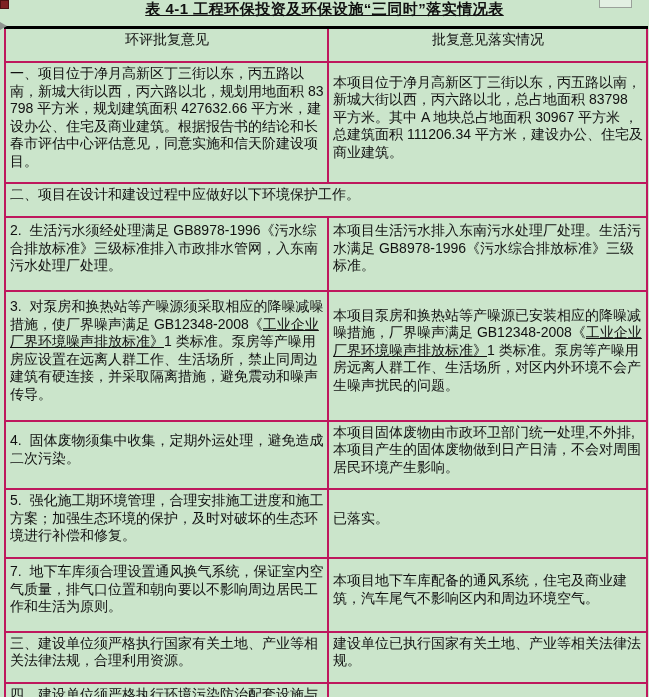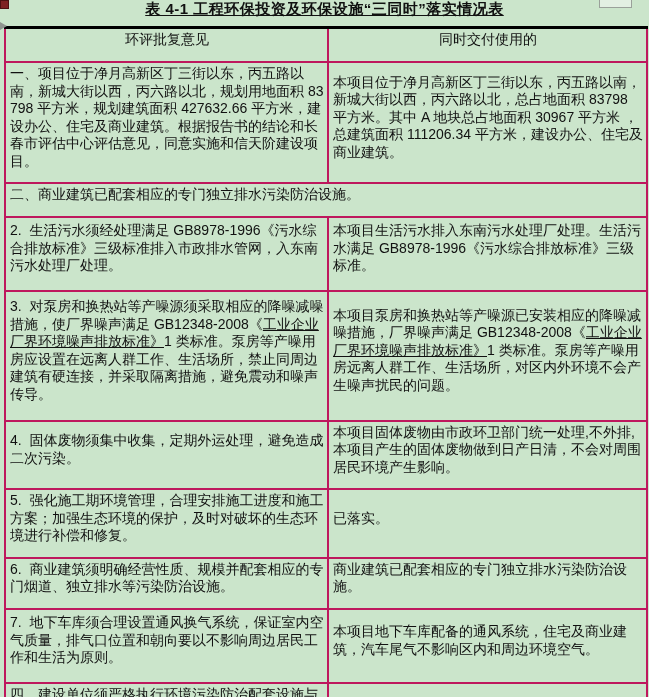--- a/index.html
+++ b/index.html
@@ -66,30 +66,30 @@
 <div class="art-redsq"></div>
 <div class="art-arrow"></div>
 <div class="art-box"></div>
 
 <div class="doc-title">表 4-1 工程环保投资及环保设施“三同时”落实情况表</div>
 
 <table class="main">
   <tbody>
     <tr>
       <td class="hdr c-left">环评批复意见</td>
-      <td class="hdr">同时交付使用的</td>
+      <td class="hdr">批复意见落实情况</td>
     </tr>
 
     <tr class="h90">
       <td class="c-left">一、项目位于净月高新区丁三街以东，丙五路以南，新城大街以西，丙六路以北，规划用地面积 83798 平方米，规划建筑面积 427632.66 平方米，建设办公、住宅及商业建筑。根据报告书的结论和长春市评估中心评估意见，同意实施和信天阶建设项目。</td>
       <td>本项目位于净月高新区丁三街以东，丙五路以南，新城大街以西，丙六路以北，总占地面积 83798 平方米。其中 A 地块总占地面积 30967 平方米 ，总建筑面积 111206.34 平方米，建设办公、住宅及商业建筑。</td>
     </tr>
 
     <tr>
-      <td colspan="2">二、商业建筑已配套相应的专门独立排水污染防治设施。</td>
+      <td colspan="2">二、项目在设计和建设过程中应做好以下环境保护工作。</td>
     </tr>
 
 
     <tr class="h60">
       <td class="c-left">2.  生活污水须经处理满足 GB8978-1996《污水综合排放标准》三级标准排入市政排水管网，入东南污水处理厂处理。</td>
       <td>本项目生活污水排入东南污水处理厂处理。生活污水满足 GB8978-1996《污水综合排放标准》三级标准。</td>
     </tr>
 
     <tr class="h118">
       <td class="c-left"><span>3.  对泵房和换热站等产噪源须采取相应的降噪减噪措施，使厂界噪声满足 GB12348-2008《</span><span class="u">工业企业厂界环境噪声排放标准》</span><span>1 类标准。泵房等产噪用房应设置在远离人群工作、生活场所，禁止同周边建筑有硬连接，并采取隔离措施，避免震动和噪声传导。</span></td>
@@ -99,29 +99,29 @@
     <tr>
       <td class="c-left">4.  固体废物须集中收集，定期外运处理，避免造成二次污染。</td>
       <td>本项目固体废物由市政环卫部门统一处理,不外排,本项目产生的固体废物做到日产日清，不会对周围居民环境产生影响。</td>
     </tr>
 
     <tr>
       <td class="c-left">5.  强化施工期环境管理，合理安排施工进度和施工方案；加强生态环境的保护，及时对破坏的生态环境进行补偿和修复。</td>
       <td>已落实。</td>
     </tr>
 
-    <tr>
-      <td class="c-left">6.  商业建筑须明确经营性质、规模并配套相应的专门烟道、独立排水等污染防治设施。</td>
-      <td>商业建筑已配套相应的专门独立排水污染防治设施。</td>
-    </tr>
 
     <tr class="h60">
       <td class="c-left">7.  地下车库须合理设置通风换气系统，保证室内空气质量，排气口位置和朝向要以不影响周边居民工作和生活为原则。</td>
       <td>本项目地下车库配备的通风系统，住宅及商业建筑，汽车尾气不影响区内和周边环境空气。</td>
     </tr>
 
+    <tr>
+      <td class="c-left">三、建设单位须严格执行国家有关土地、产业等相关法律法规，合理利用资源。</td>
+      <td>建设单位已执行国家有关土地、产业等相关法律法规。</td>
+    </tr>
 
     <tr>
       <td class="c-left">四、建设单位须严格执行环境污染防治配套设施与主体建筑同时设计、同时施工、同时交付使用的“三同时”制度。项目竣工后，须按规定程序经我局验收合格后方可正式投入使用。</td>
       <td>已落实。</td>
     </tr>
   </tbody>
 </table>
 
 </body></html>

